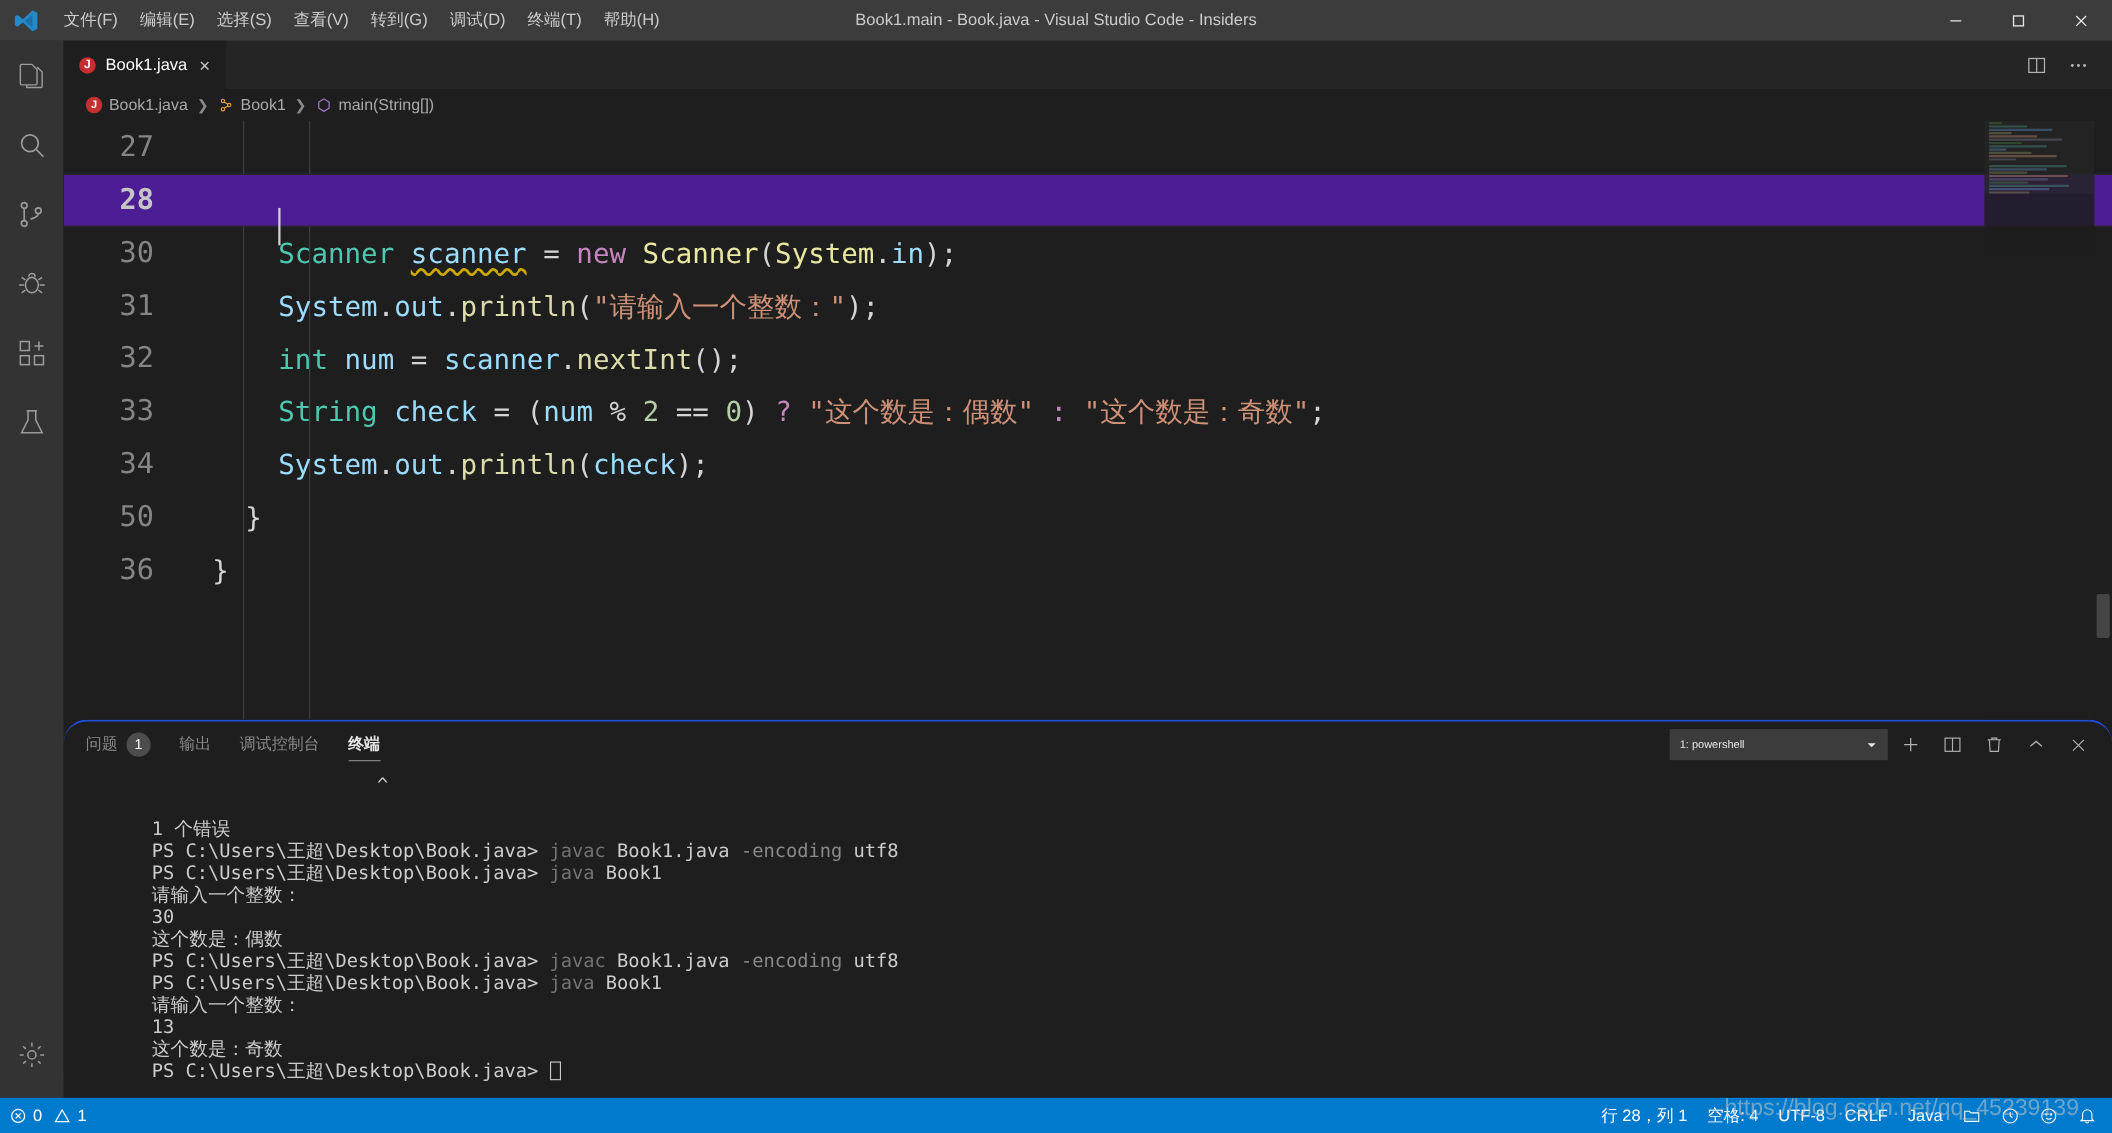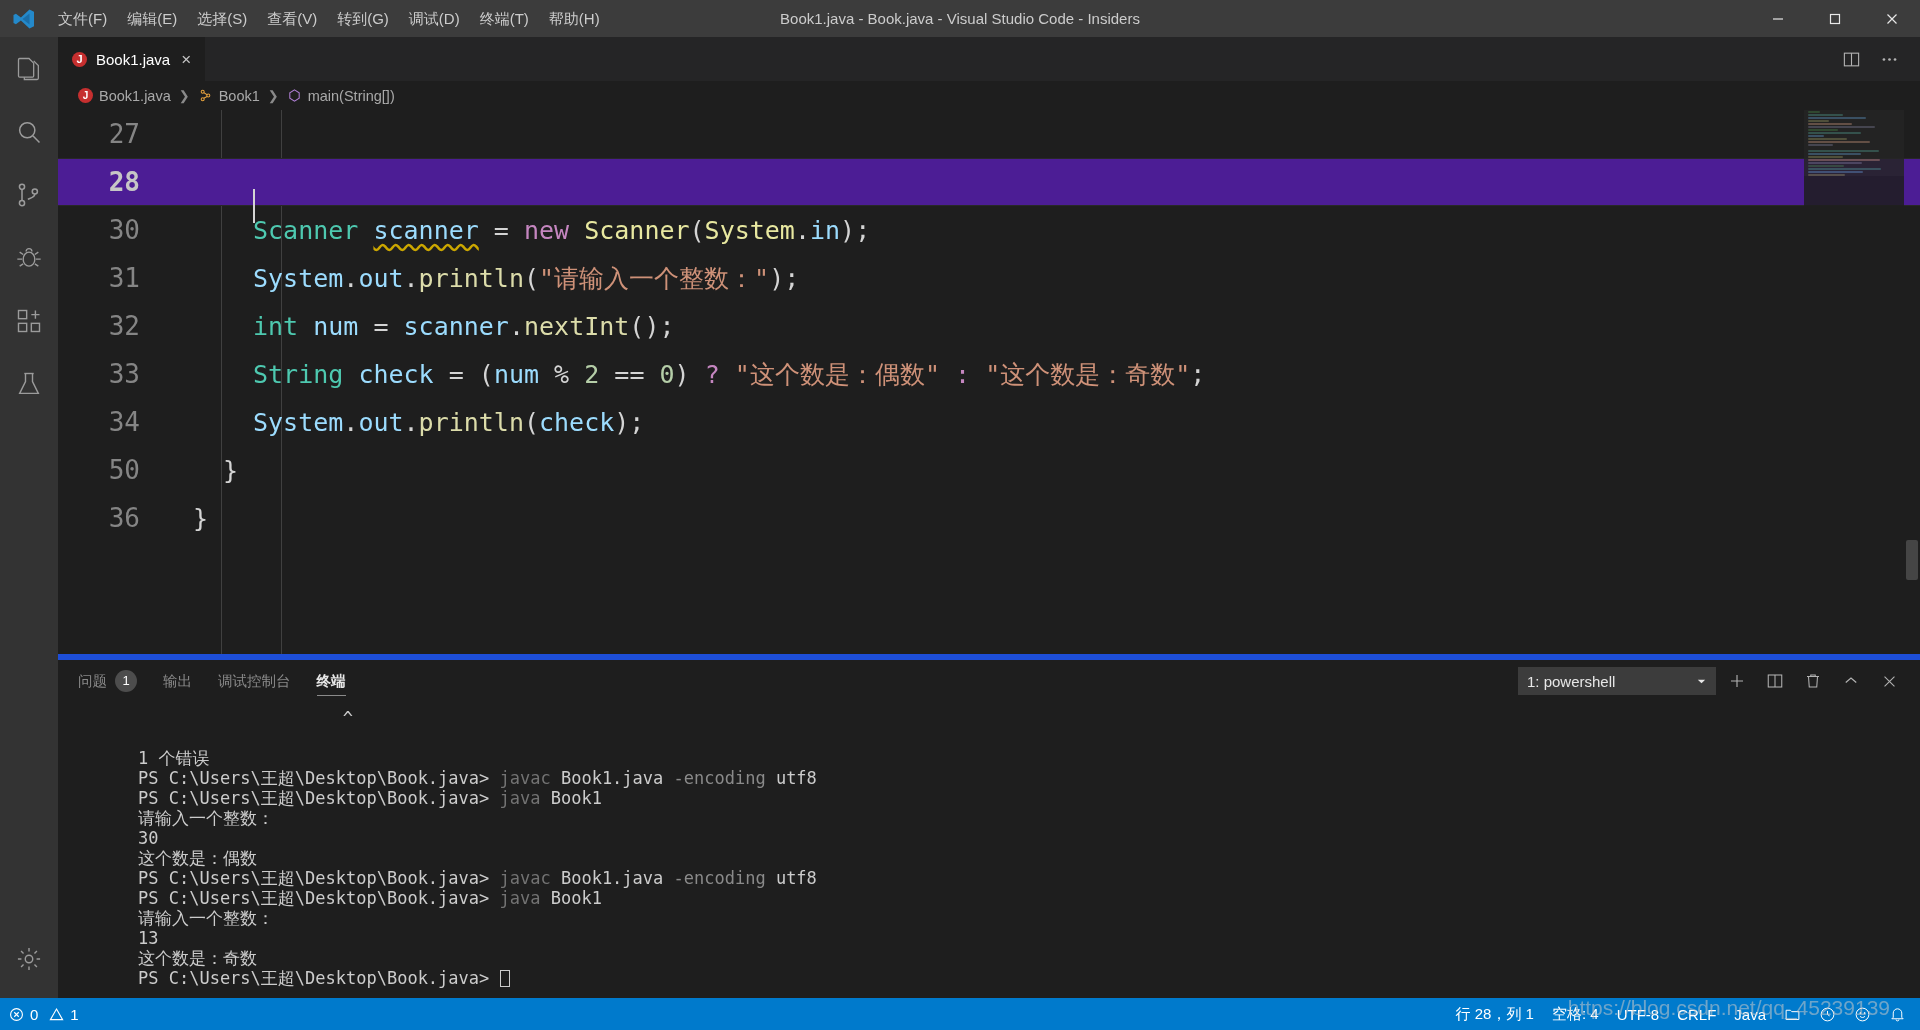--- a/index.html
+++ b/index.html
@@ -112,38 +112,38 @@
     background:#1e1e1e; opacity:.85; pointer-events:none;
   }
   .mm-line { height:2px; margin:1px 0 1px 4px; border-radius:1px; }
   .mm-slider { position:absolute; left:0; right:0; top:0; height:66px; background:rgba(255,255,255,.035); }
   .editor-scrollbar {
     position:absolute; right:0; top:0; width:16px; height:100%;
   }
   .scroll-thumb { position:absolute; right:2px; width:12px; background:#6b6b6b; opacity:.5; border-radius:2px; }
 
   
-  .panel { background:#1e1e1e; border-top:6px solid #1d4ed8; display:flex; flex-direction:column; flex:0 0 344px; }
+  .panel { background:#1e1e1e; border-top:2px solid #1d4ed8; display:flex; flex-direction:column; flex:0 0 344px;border-radius:21px; }
   .panel-header { height:42px; display:flex; align-items:center; padding-left:20px; flex:0 0 42px; }
   .panel-tab {
     font-size:14.5px; color:#8a8a8a; margin-right:26px; position:relative; display:flex;
     align-items:center; gap:8px; height:42px; line-height:42px; white-space:nowrap;
   }
   .panel-tab.active { color:#e7e7e7; font-weight:bold; }
   .panel-tab.active::after {
     content:""; position:absolute; left:0; right:0; bottom:6px; height:1px; background:#8a8a8a;
   }
   .badge {
     background:#4d4d4d; color:#fff; border-radius:11px; min-width:22px; height:22px;
     display:inline-flex; align-items:center; justify-content:center; font-size:13px;
     font-weight:normal; padding:0 6px;
   }
   .panel-right { margin-left:auto; display:flex; align-items:center; gap:4px; padding-right:14px; }
   .term-select {
-    background:#3c3c3c; border:1px solid #3c3c3c; color:#e7e7e7; font-size:15px;
+    background:#3c3c3c; border:1px solid #3c3c3c; color:#e7e7e7; font-size:10px;
     width:198px; height:28px; display:flex; align-items:center; padding:0 8px;
     justify-content:space-between;
     text-align:center;
   }
   .panel-btn { width:34px; height:34px; display:flex; align-items:center; justify-content:center; opacity:.85; }
 
   .terminal {
     flex:1; padding:6px 0 0 80px; overflow:hidden; min-height:0;
     font-family:"DejaVu Sans Mono","Liberation Mono",monospace; font-size:17px; color:#cccccc;
   }
@@ -180,21 +180,21 @@
     <div class="menu" id="menu-bar">
         <div class="menu-item">文件(F)</div>
         <div class="menu-item">编辑(E)</div>
         <div class="menu-item">选择(S)</div>
         <div class="menu-item">查看(V)</div>
         <div class="menu-item">转到(G)</div>
         <div class="menu-item">调试(D)</div>
         <div class="menu-item">终端(T)</div>
         <div class="menu-item">帮助(H)</div>
       </div>
-    <div class="window-title">Book1.java - Book.java - Visual Studio Code - Insiders</div>
+    <div class="window-title">Book1.main - Book.java - Visual Studio Code - Insiders</div>
     <div class="win-controls">
       <div class="win-btn">
         <svg width="12" height="12" viewBox="0 0 12 12">
             <path d="M1 6h10" stroke="#e7e7e7" stroke-width="1.2"></path>
           </svg>
       </div>
       <div class="win-btn">
         <svg width="12" height="12" viewBox="0 0 12 12">
             <rect x="1.5" y="1.5" width="9" height="9" fill="none" stroke="#e7e7e7" stroke-width="1.2"></rect>
           </svg>

